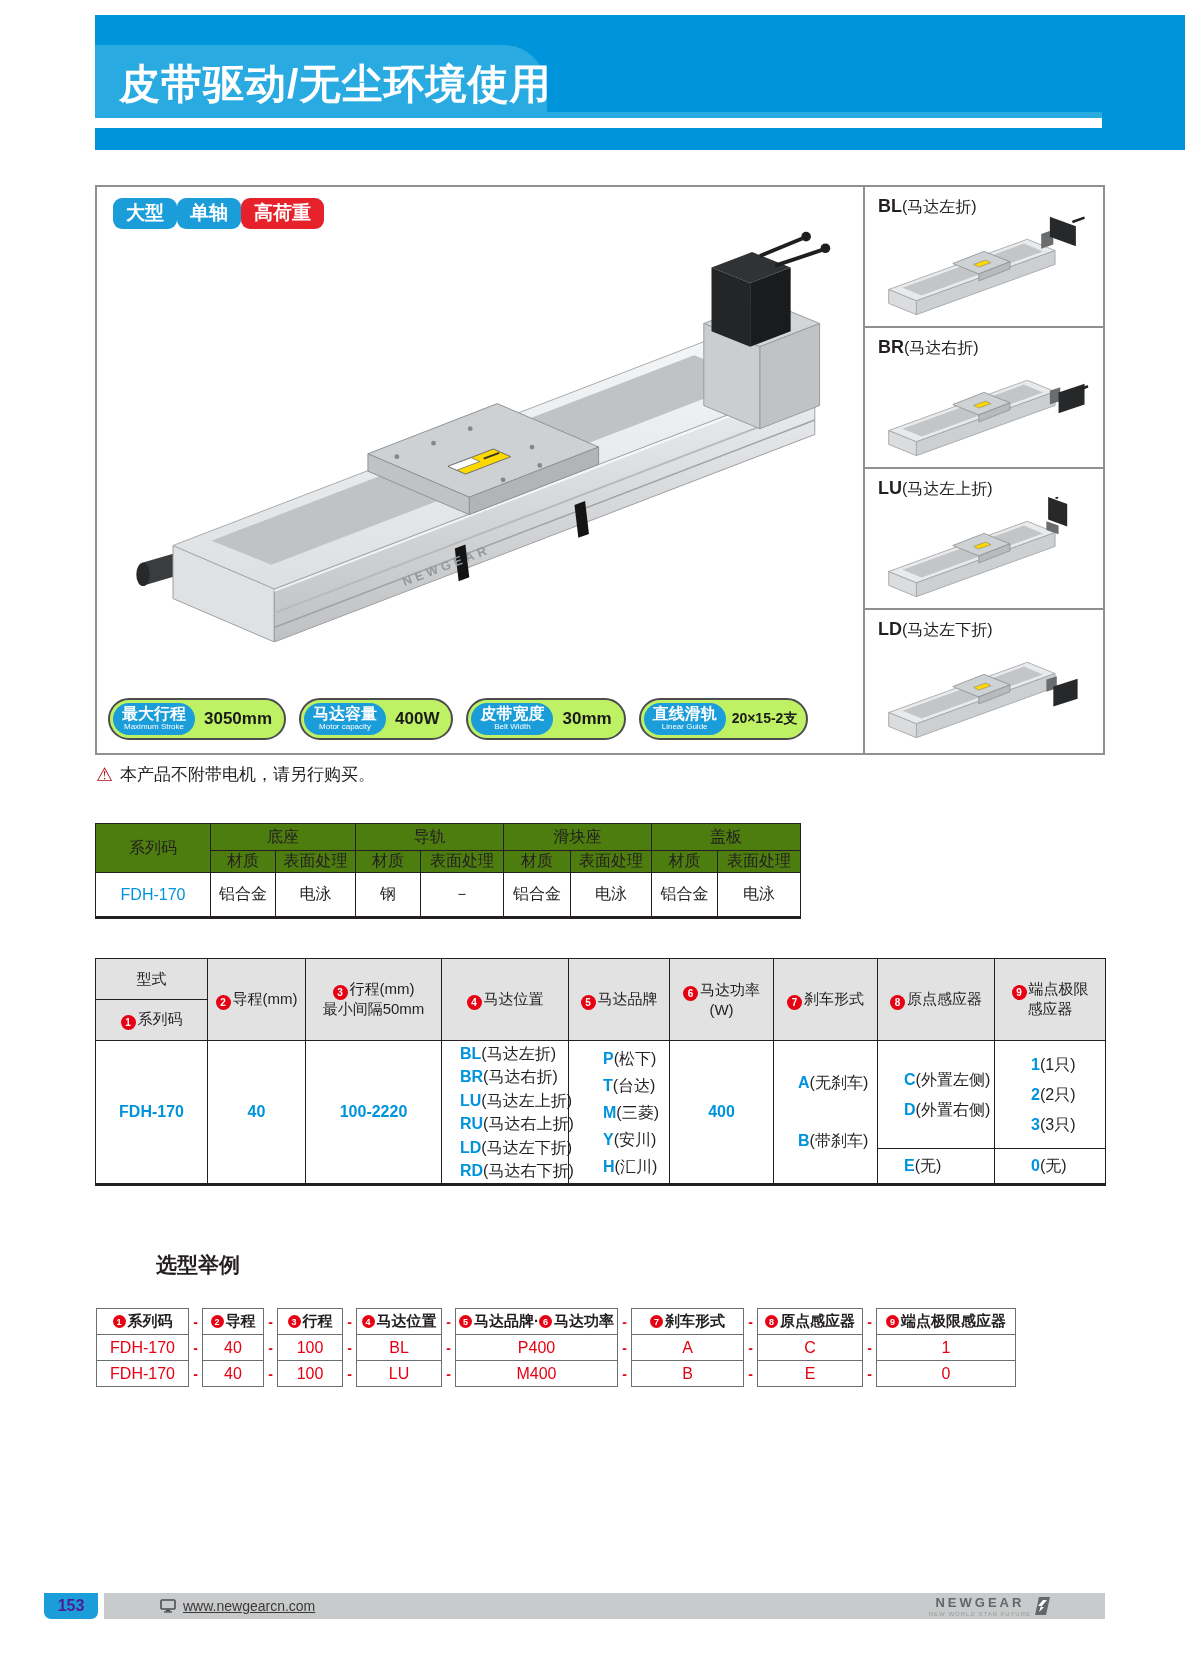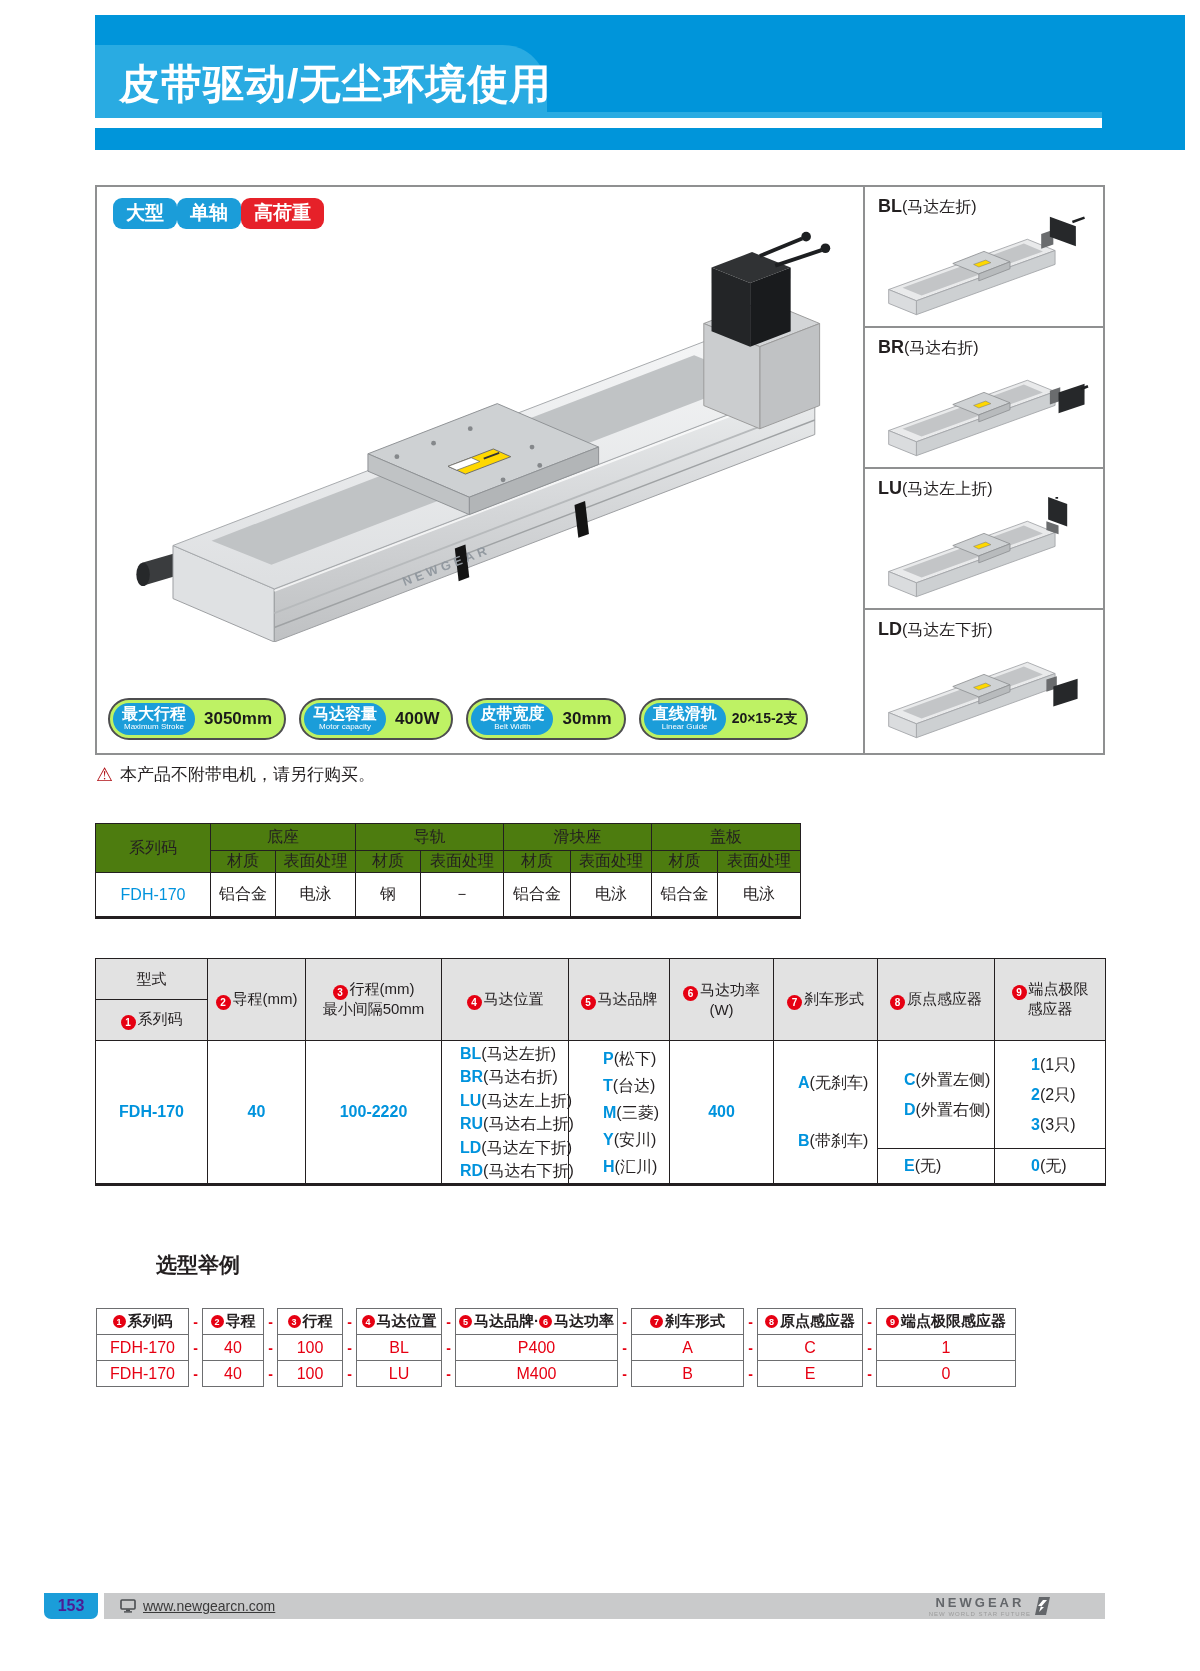--- a/index.html
+++ b/index.html
@@ -73,21 +73,21 @@
   .so-cell.hd{font-weight:bold;}
   .so-cell.val{color:#e60012;font-size:16px;}
   .so-sep{width:13px;display:flex;align-items:center;justify-content:center;color:#e60012;font-weight:bold;font-size:14px;}
   .w0{width:93px;} .w1{width:62px;} .w2{width:66px;} .w3{width:86px;} .w4{width:163px;}
   .w5{width:113px;} .w6{width:106px;} .w7{width:140px;}
 
   
   .foot-badge{position:absolute;left:44px;top:1593px;width:54px;height:26px;background:#1b9dd9;color:#4c1d95;
               font-weight:bold;font-size:16px;display:flex;align-items:center;justify-content:center;border-radius:0 0 7px 7px;}
   .foot-bar{position:absolute;left:104px;top:1593px;width:1001px;height:26px;background:#c9cacb;
-            display:flex;align-items:center;justify-content:space-between;box-sizing:border-box;padding:0 55px 0 16px;}
+            display:flex;align-items:center;justify-content:space-between;box-sizing:border-box;padding:0 55px 0 56px;}
   .foot-link{display:flex;align-items:center;gap:7px;font-size:14px;color:#3a3a3a;}
   .foot-link a{color:#3a3a3a;text-decoration:underline;}
   .logo{display:flex;align-items:center;gap:4px;}
   .logo-text{display:flex;flex-direction:column;align-items:center;line-height:1;}
   .logo-name{font-size:13px;font-weight:bold;letter-spacing:3px;color:#63666a;}
   .logo-tag{font-size:6px;letter-spacing:1px;color:#9a9a9a;margin-top:2px;}
 </style>
 </head>
 <body>
 

